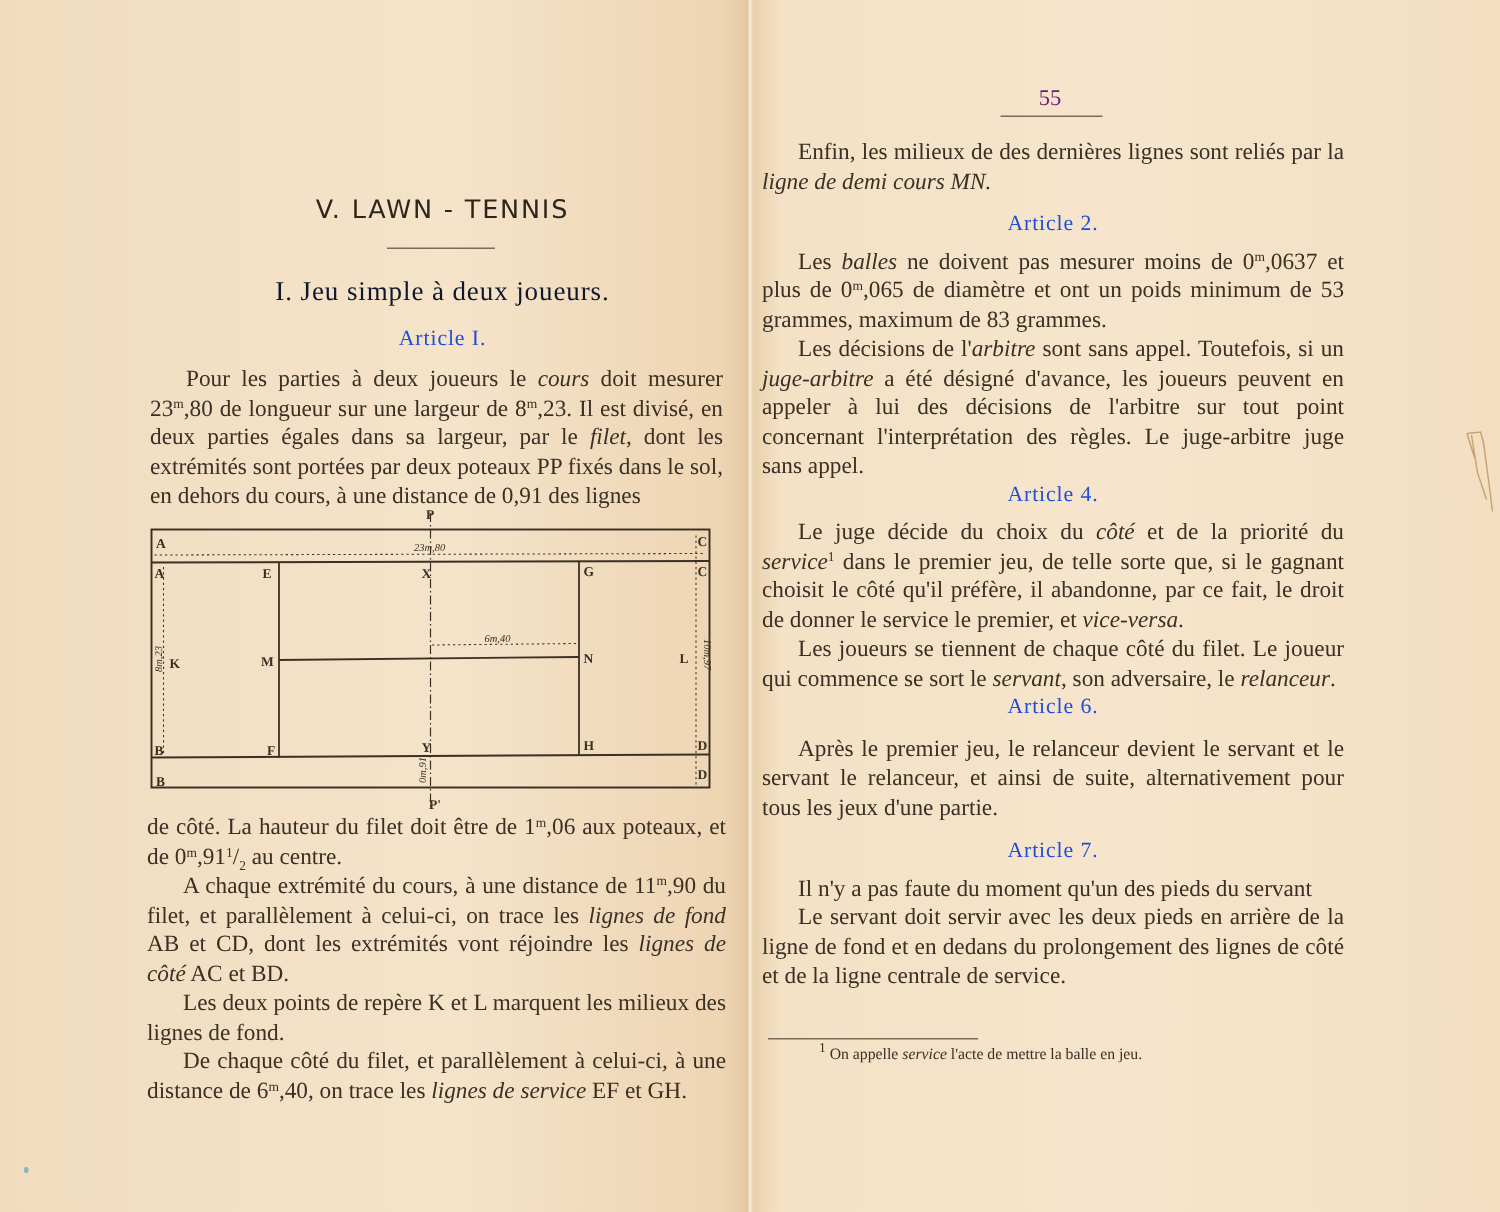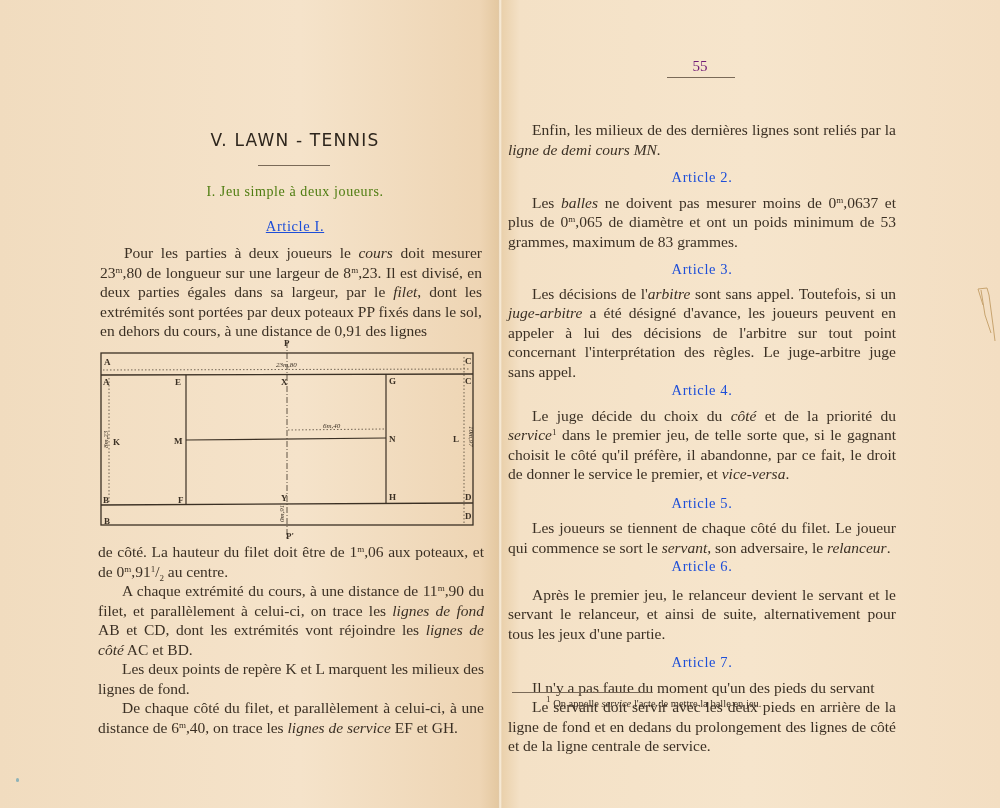--- a/index.html
+++ b/index.html
@@ -26,21 +26,21 @@
     sup { font-size: 9px; vertical-align: 5px; line-height: 0; }
 
     .chapter-title {
       position: absolute; left: 100px; width: 390px; top: 130px; text-align: center;
       font-family: "DejaVu Sans", "Liberation Sans", sans-serif; font-size: 17px; letter-spacing: 1.2px;
       color: #2e261d;
     }
     .rule { position: absolute; height: 1px; background: #7a6a58; }
     .section-title {
       position: absolute; left: 100px; width: 390px; top: 184px; text-align: center;
-      font-family: "Liberation Serif", serif; font-size: 14px; letter-spacing: 0.6px; color: #4d7c0f;
+      font-family: "Liberation Serif", serif; font-size: 18px; letter-spacing: 0.6px; color: #0f172a;
     }
     .article {
       font-family: "Liberation Serif", serif; font-size: 14.5px; letter-spacing: 0.6px; text-align: center; color: #1d4ed8;
     }
     .block { position: absolute; }
 
     
     .diagram { position: absolute; left: 98px; top: 340px; width: 392px; height: 200px; }
     .diagram svg { width: 100%; height: 100%; }
     .lbl { font-family: "Liberation Serif", serif; font-size: 9px; font-weight: bold; fill: #3b3024; }
@@ -56,21 +56,21 @@
 
 <div class="spread">
   <div class="page left"></div>
   <div class="page right"></div>
 </div>
 <div class="gutter-line"></div>
 
 <div class="chapter-title">V.  LAWN - TENNIS</div>
 <div class="rule" style="left:258px; top:165px; width:72px;"></div>
 <div class="section-title">I.  Jeu simple à deux joueurs.</div>
-<div class="block article" style="left:100px; width:390px; top:218px;text-decoration:underline;">Article  I.</div>
+<div class="block article" style="left:100px; width:390px; top:218px;">Article  I.</div>
 
 <div class="block text" style="left:100px; width:382px; top:243px;">
   <p class="p indent"><span>Pour les parties à deux joueurs le </span><i>cours</i><span> doit mesurer 23</span><sup>m</sup><span>,80 de longueur sur une largeur de 8</span><sup>m</sup><span>,23. Il est divisé, en deux parties égales dans sa largeur, par le </span><i>filet</i><span>, dont les extrémités sont portées par deux poteaux PP fixés dans le sol, en dehors du cours, à une distance de 0,91 des lignes</span></p>
 </div>
 
 <div class="diagram">
   <svg viewBox="0 0 392 200" xmlns="http://www.w3.org/2000/svg">
     <g stroke="#3b3024" fill="none">
 
       <rect x="3" y="13" width="372" height="172" stroke-width="1.3"></rect>
@@ -121,29 +121,27 @@
 <div class="block text" style="left:98px; width:386px; top:542px;">
   <p class="p"><span>de côté. La hauteur du filet doit être de 1</span><sup>m</sup><span>,06 aux poteaux, et de 0</span><sup>m</sup><span>,91</span><sup>1</sup><span>/</span><sub style="font-size: 9px; line-height: 0;">2</sub><span> au centre.</span></p>
   <p class="p indent"><span>A chaque extrémité du cours, à une distance de 11</span><sup>m</sup><span>,90 du filet, et parallèlement à celui-ci, on trace les </span><i>lignes de fond</i><span> AB et CD, dont les extrémités vont réjoindre les </span><i>lignes de côté</i><span> AC et BD.</span></p>
   <p class="p indent">Les deux points de repère K et L marquent les milieux des lignes de fond.</p>
   <p class="p indent"><span>De chaque côté du filet, et parallèlement à celui-ci, à une distance de 6</span><sup>m</sup><span>,40, on trace les </span><i>lignes de service</i><span> EF et GH.</span></p>
 </div>
 
 <div class="page-number">55</div>
 <div class="rule" style="left:667px; top:77px; width:68px;"></div>
 
-<div class="block text" style="left:508px; width:388px; top:92px;margin-top:28px;">
+<div class="block text" style="left:508px; width:388px; top:92px;">
   <p class="p indent"><span>Enfin, les milieux de des dernières lignes sont reliés par la </span><i>ligne de demi cours MN.</i></p>
   <div class="article" style="margin-top:9px; margin-bottom:5px;">Article 2.</div>
   <p class="p indent"><span>Les </span><i>balles</i><span> ne doivent pas mesurer moins de 0</span><sup>m</sup><span>,0637 et plus de 0</span><sup>m</sup><span>,065 de diamètre et ont un poids minimum de 53 grammes, maximum de 83 grammes.</span></p>
-  <div class="article" style="margin-top:9px; margin-bottom:4px;">Article  3.</div>
   <p class="p indent"><span>Les décisions de l'</span><i>arbitre</i><span> sont sans appel. Toutefois, si un </span><i>juge-arbitre</i><span> a été désigné d'avance, les joueurs peuvent en appeler à lui des décisions de l'arbitre sur tout point concernant l'interprétation des règles. Le juge-arbitre juge sans appel.</span></p>
   <div class="article" style="margin-top:0px; margin-bottom:5px;">Article  4.</div>
   <p class="p indent"><span>Le juge décide du choix du </span><i>côté</i><span> et de la priorité du </span><i>service</i><sup>1</sup><span> dans le premier jeu, de telle sorte que, si le gagnant choisit le côté qu'il préfère, il abandonne, par ce fait, le droit de donner le service le premier, et </span><i>vice-versa</i><span>.</span></p>
-  <div class="article" style="margin-top:10px; margin-bottom:5px;">Article  5.</div>
   <p class="p indent"><span>Les joueurs se tiennent de chaque côté du filet. Le joueur qui commence se sort le </span><i>servant</i><span>, son adversaire, le </span><i>relanceur</i><span>.</span></p>
   <div class="article" style="margin-top:0px; margin-bottom:8px;">Article  6.</div>
   <p class="p indent">Après le premier jeu, le relanceur devient le servant et le servant le relanceur, et ainsi de suite, alternativement pour tous les jeux d'une partie.</p>
   <div class="article" style="margin-top:10px; margin-bottom:5px;">Article  7.</div>
   <p class="p indent" style="text-align:left;">Il n'y a pas faute du moment qu'un des pieds du servant</p>
   <p class="p indent">Le servant doit servir avec les deux pieds en arrière de la ligne de fond et en dedans du prolongement des lignes de côté et de la ligne centrale de service.</p>
 </div>
 
 <div class="rule" style="left:512px; top:692px; width:140px;"></div>
 <div class="footnote"><sup>1</sup><span> On appelle </span><i>service</i><span> l'acte de mettre la balle en jeu.</span></div>

